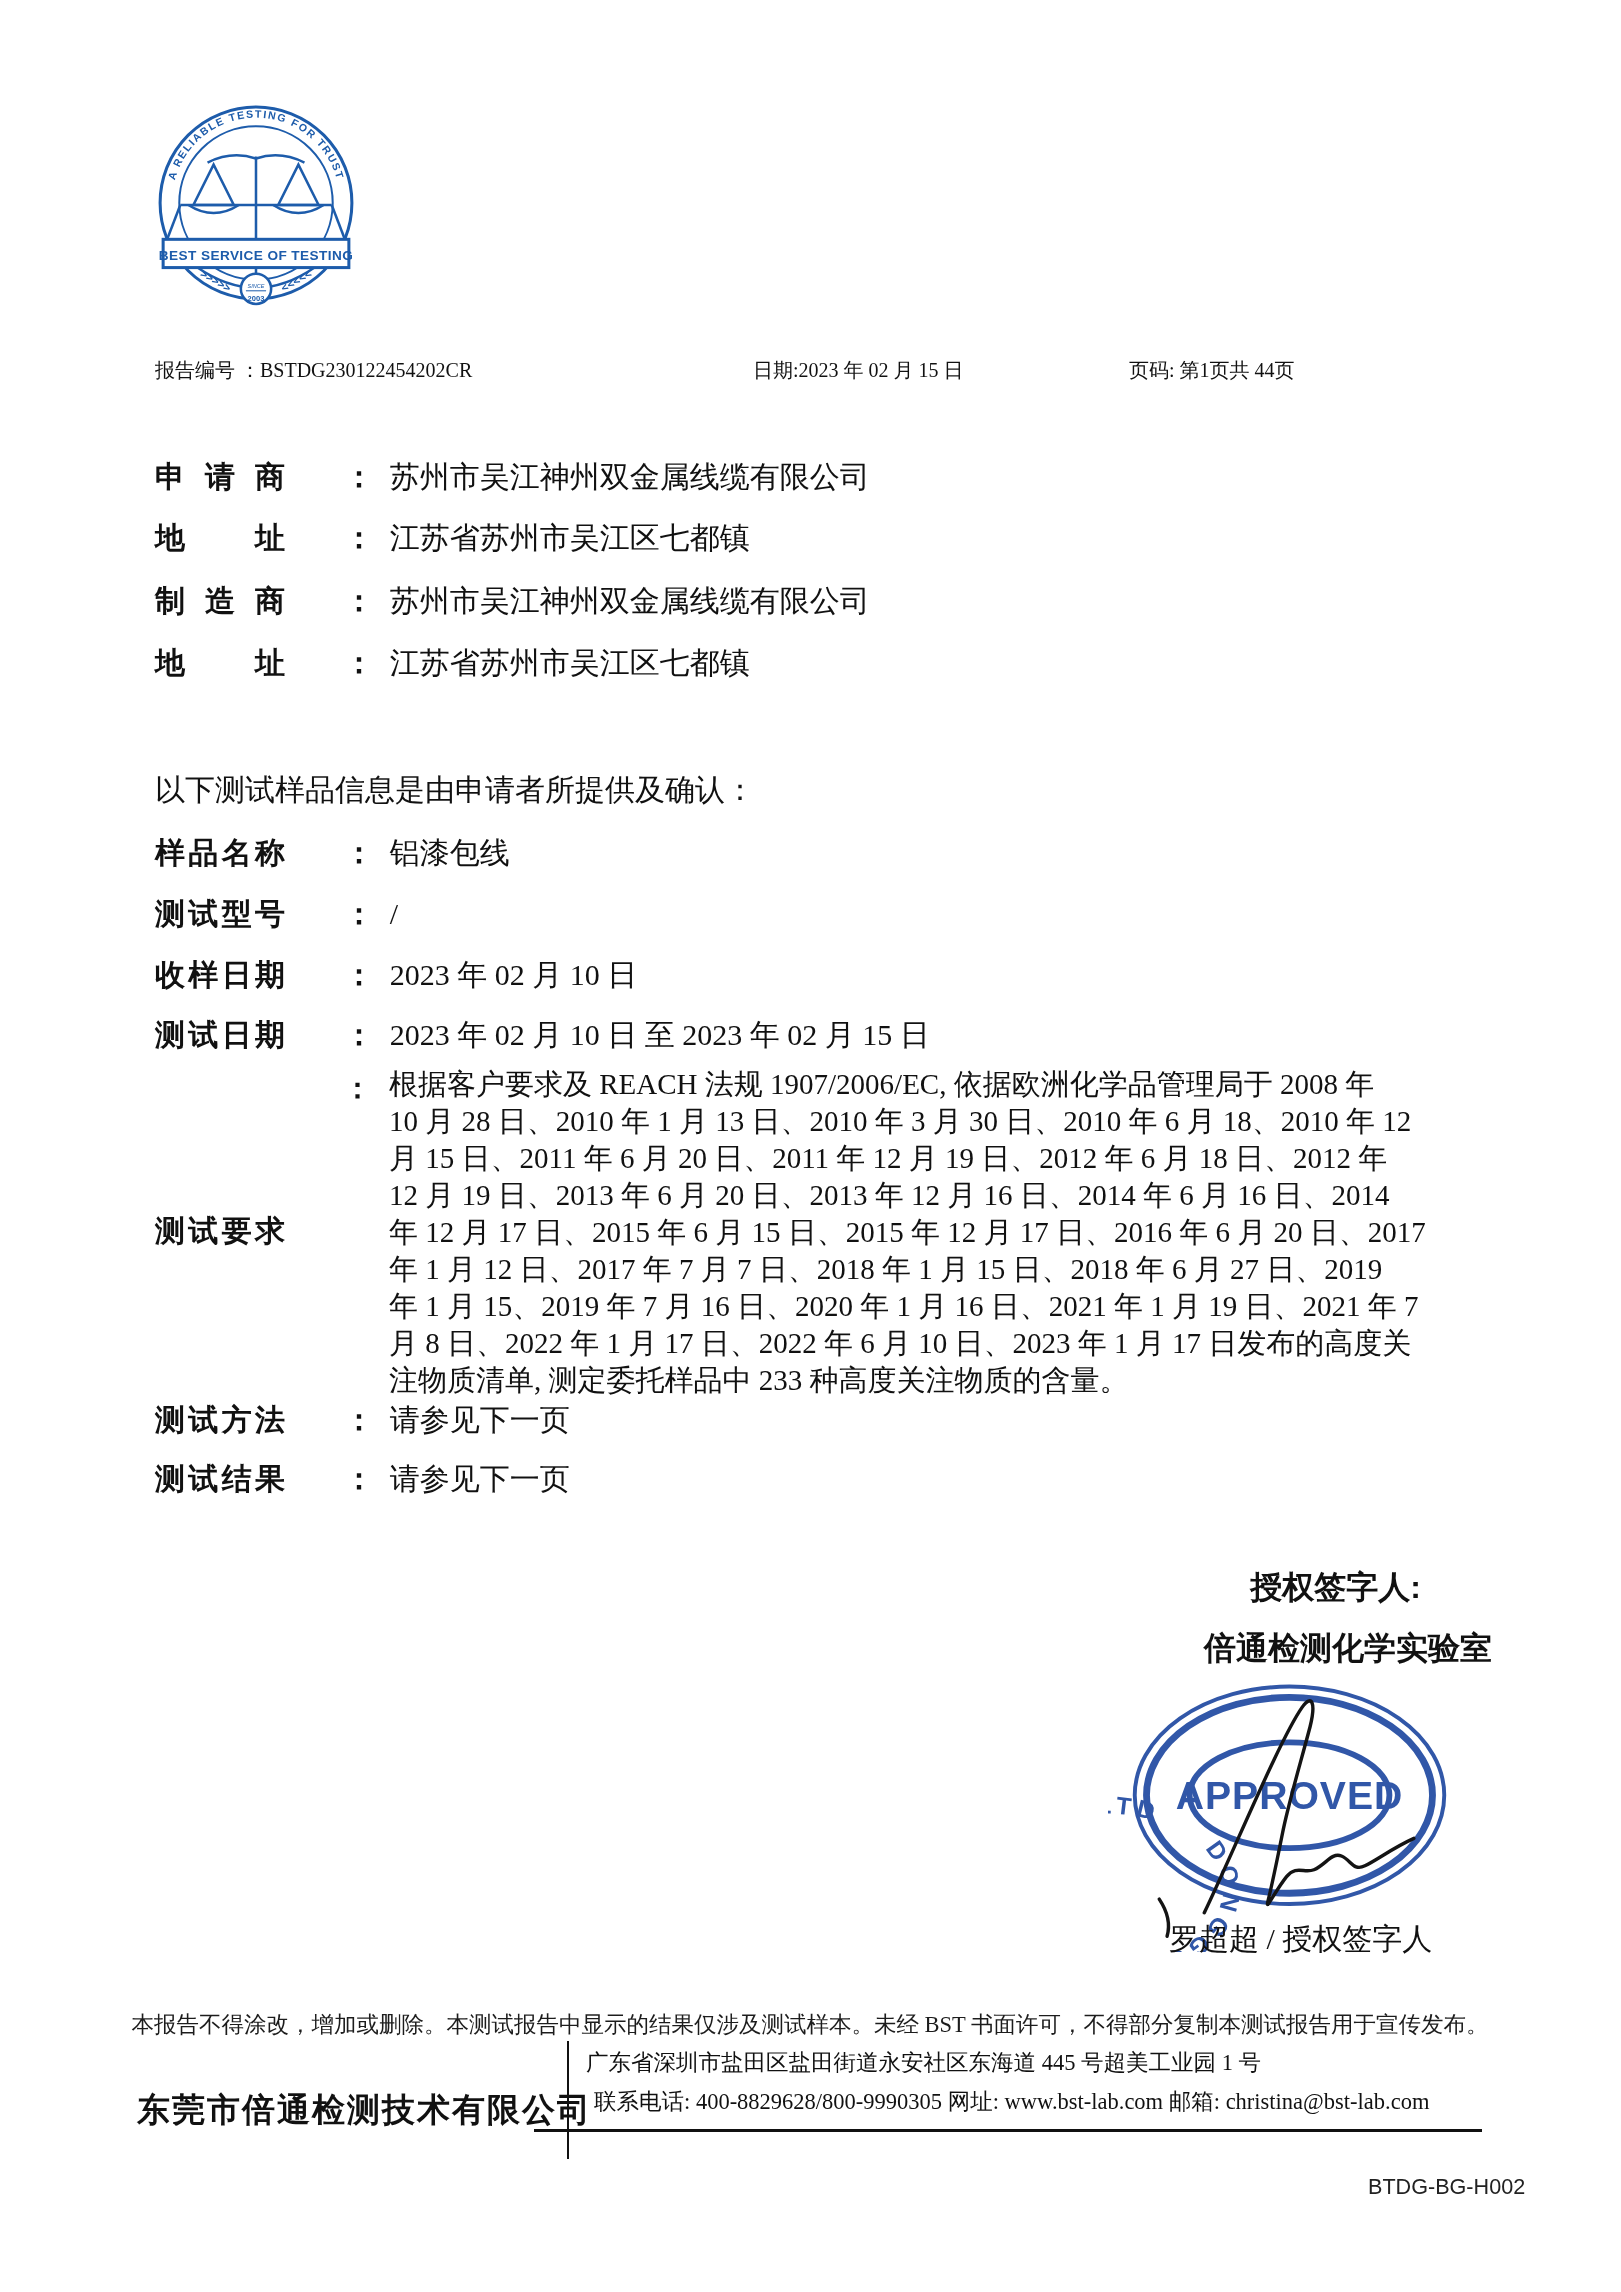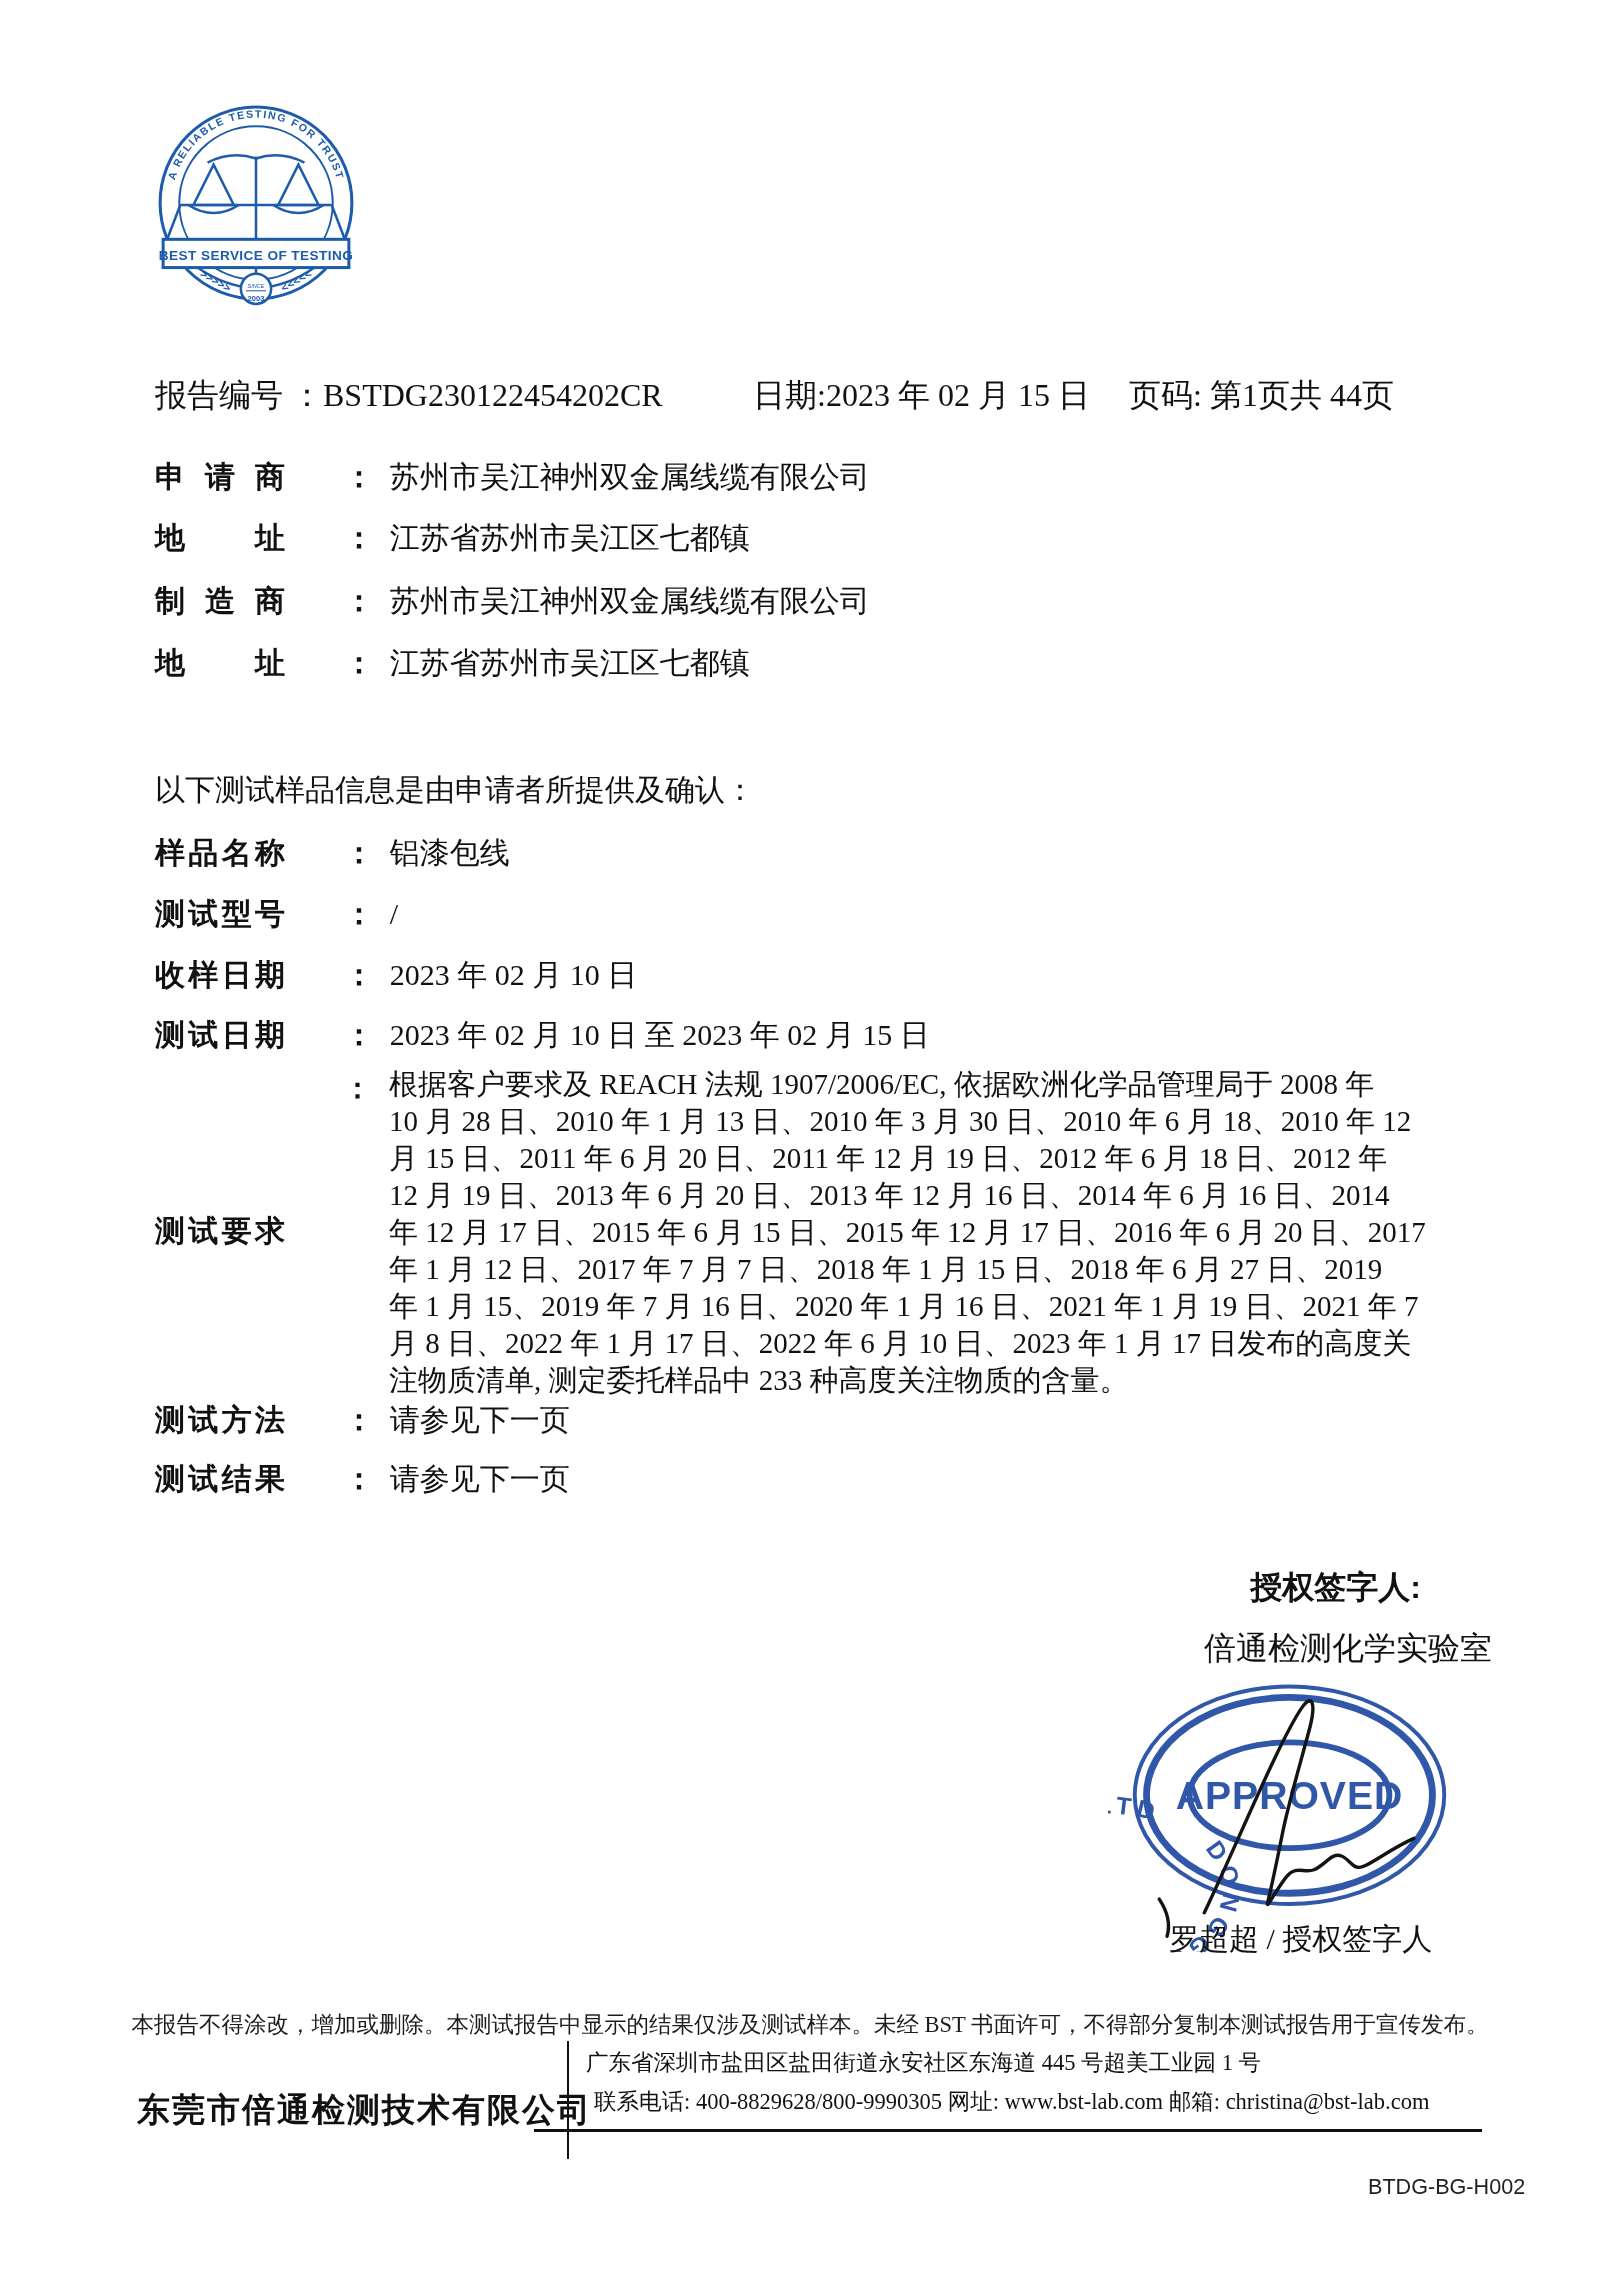--- a/index.html
+++ b/index.html
@@ -11,39 +11,39 @@
     color:#111;
     overflow:hidden;
   }
   .abs{position:absolute;}
   .serif{font-family:"Liberation Serif","DejaVu Serif",serif;}
   .hei{font-family:"Liberation Sans","DejaVu Sans",sans-serif;font-weight:bold;}
   .title{
     left:0;top:223px;width:1588px;text-align:center;
     font-size:78px;font-weight:bold;letter-spacing:15.7px;color:#000;
   }
-  .metaline{top:357px;font-size:32px;white-space:nowrap;margin-top:17px;}
+  .metaline{top:357px;font-size:20px;white-space:nowrap;}
   .m-report{left:155px;}
   .m-date{left:753px;}
   .m-page{left:1129px;}
   .row{font-size:30px;white-space:nowrap;}
   .row .lbl{
     display:inline-block;width:130px;
     font-family:"Liberation Sans","DejaVu Sans",sans-serif;font-weight:bold;
     text-align:justify;text-align-last:justify;
     vertical-align:bottom;
   }
   .row .colon{display:inline-block;margin-left:59px;margin-right:15.7px;font-weight:bold;}
   .row .val{font-family:"Liberation Serif","DejaVu Serif",serif;}
   .intro{left:155px;top:770px;font-size:30px;}
   .req-colon{left:343px;top:1069px;font-size:29px;font-weight:bold;}
   .req-lines{left:389px;top:1066px;width:1088px;font-size:29px;line-height:37px;}
   .req-label{left:155px;top:1211px;}
   .sign-head{left:1127px;top:1566px;width:294px;text-align:right;font-size:32px;}
-  .sign-lab{left:1204px;top:1627px;font-size:32px;}
+  .sign-lab{left:1204px;top:1627px;font-size:32px;font-weight:bold;}
   .signer{left:1169px;top:1919px;font-size:30px;}
   .disclaimer{
     left:78px;top:2009px;width:1464px;text-align:center;
     font-size:22.5px;color:#1c1c1c;white-space:nowrap;
   }
   .f-company{left:137px;top:2088px;font-size:33px;letter-spacing:2px;}
   .f-vline{left:567px;top:2041px;width:2px;height:118px;background:#111;}
   .f-addr1{left:586px;top:2047px;font-size:22.5px;white-space:nowrap;}
   .f-addr2{left:586px;top:2086px;font-size:22.5px;white-space:nowrap;padding-left:8px;}
   .f-hline{left:534px;top:2129px;width:948px;height:2.9px;background:#111;}

